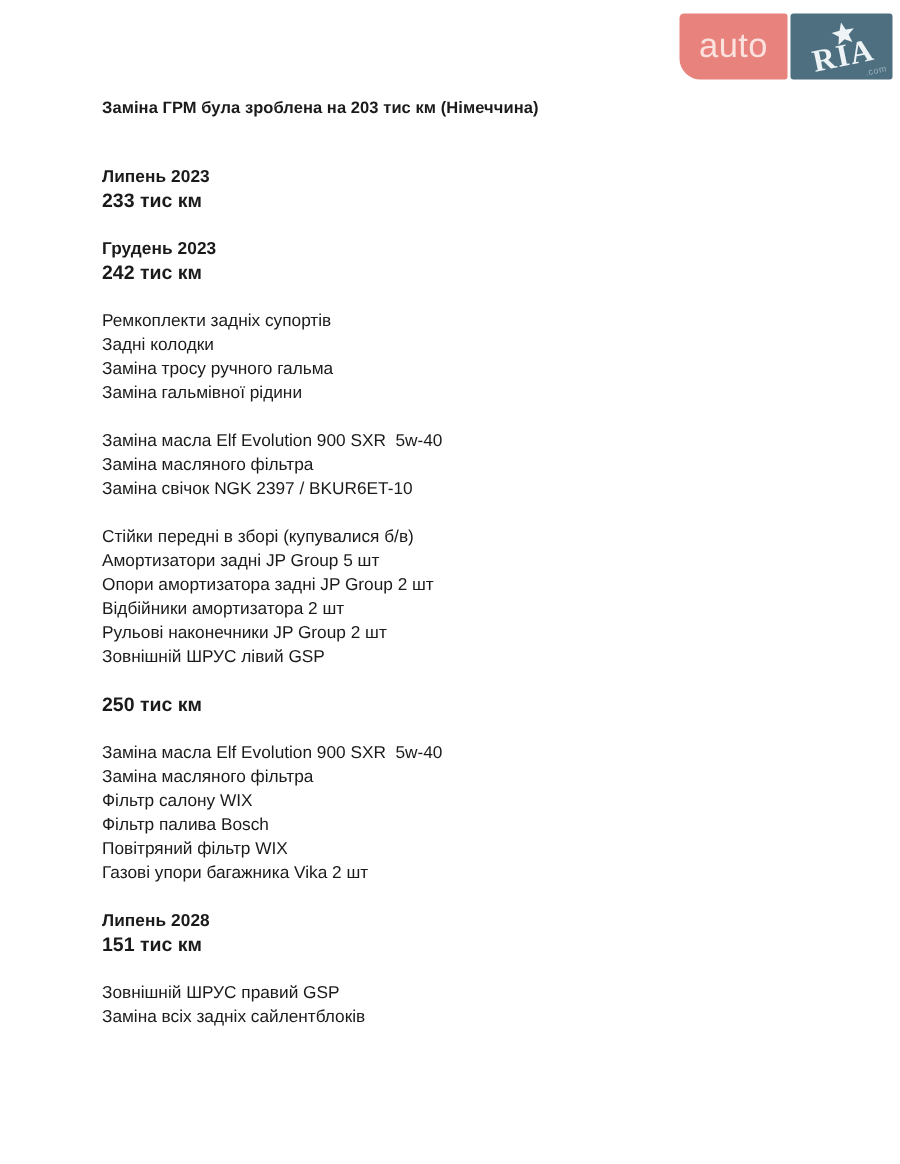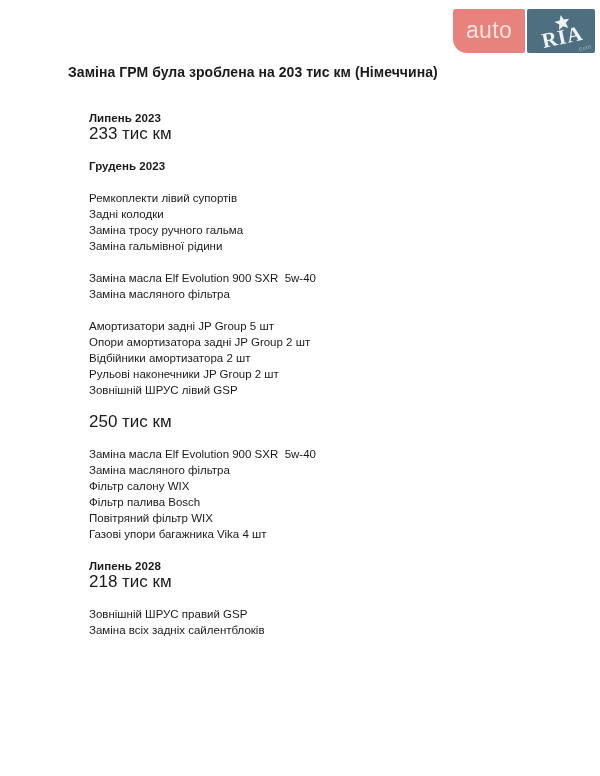--- a/index.html
+++ b/index.html
@@ -92,37 +92,37 @@
   }
 
   
   .doc {
     position: absolute;
     left: 68px;
     top: 64px;
     width: 480px;
   }
   .doc-title {
-    font-size: 14px;
+    font-size: 11px;
     font-weight: 700;
     line-height: 16px;
     margin: 0 0 30px 0;
     letter-spacing: 0.05px;
   }
-  .section { margin-bottom: 0; margin-left: 21px; }
+  .section { margin-bottom: 0; }
   .section-header {
     font-size: 11.5px;
     font-weight: 700;
     line-height: 16px;
     margin: 0;
     letter-spacing: 0.05px;
   }
   .section-mileage {
-    font-size: 17px;
-    font-weight: 400;
+    font-size: 13px;
+    font-weight: 700;
     line-height: 16px;
     margin: 0;
   }
   .group {
     margin-top: 16px;
   }
   .group-item {
     font-size: 11.5px;
     font-weight: 400;
     line-height: 16px;
@@ -151,53 +151,56 @@
 
 <div class="doc">
   <p class="doc-title">Заміна ГРМ була зроблена на 203 тис км (Німеччина)</p>
   <div id="sections-root">
       <div class="section">
         <p class="section-header">Липень 2023</p>
         <p class="section-mileage">233 тис км</p>
       </div>
       <div class="section">
         <p class="section-header">Грудень 2023</p>
-        <div class="group">
-          <p class="group-item">Ремкоплекти лівий супортів</p>
+        <p class="section-mileage">242 тис км</p>
+        <div class="group">
+          <p class="group-item">Ремкоплекти задніх супортів</p>
           <p class="group-item">Задні колодки</p>
           <p class="group-item">Заміна тросу ручного гальма</p>
           <p class="group-item">Заміна гальмівної рідини</p>
         </div>
         <div class="group">
           <p class="group-item">Заміна масла Elf Evolution 900 SXR  5w-40</p>
           <p class="group-item">Заміна масляного фільтра</p>
-        </div>
-      </div>
-      <div class="section">
-        <div class="group">
+          <p class="group-item">Заміна свічок NGK 2397 / BKUR6ET-10</p>
+        </div>
+      </div>
+      <div class="section">
+        <div class="group">
+          <p class="group-item">Стійки передні в зборі (купувалися б/в)</p>
           <p class="group-item">Амортизатори задні JP Group 5 шт</p>
           <p class="group-item">Опори амортизатора задні JP Group 2 шт</p>
           <p class="group-item">Відбійники амортизатора 2 шт</p>
           <p class="group-item">Рульові наконечники JP Group 2 шт</p>
           <p class="group-item">Зовнішній ШРУС лівий GSP</p>
         </div>
       </div>
       <div class="section">
         <p class="section-mileage">250 тис км</p>
         <div class="group">
           <p class="group-item">Заміна масла Elf Evolution 900 SXR  5w-40</p>
           <p class="group-item">Заміна масляного фільтра</p>
           <p class="group-item">Фільтр салону WIX</p>
           <p class="group-item">Фільтр палива Bosch</p>
           <p class="group-item">Повітряний фільтр WIX</p>
-          <p class="group-item">Газові упори багажника Vika 4 шт</p>
+          <p class="group-item">Газові упори багажника Vika 2 шт</p>
         </div>
       </div>
       <div class="section">
         <p class="section-header">Липень 2028</p>
-        <p class="section-mileage">218 тис км</p>
+        <p class="section-mileage">151 тис км</p>
         <div class="group">
           <p class="group-item">Зовнішній ШРУС правий GSP</p>
           <p class="group-item">Заміна всіх задніх сайлентблоків</p>
         </div>
       </div>
     </div>
 </div>
 
 </body></html>

